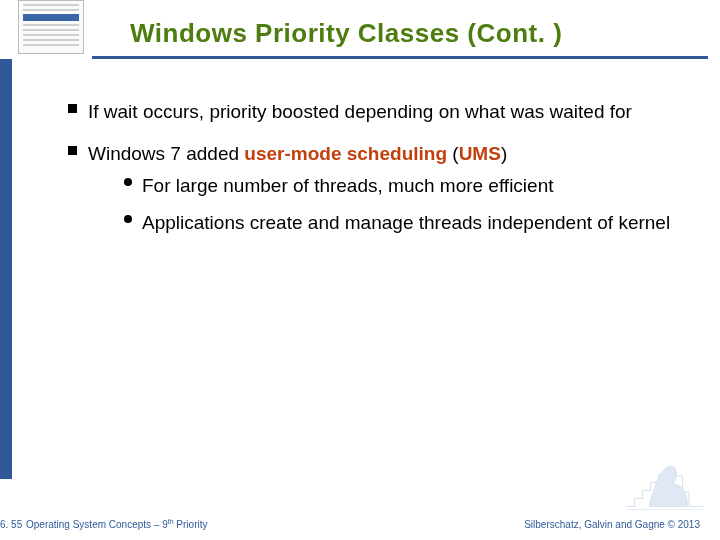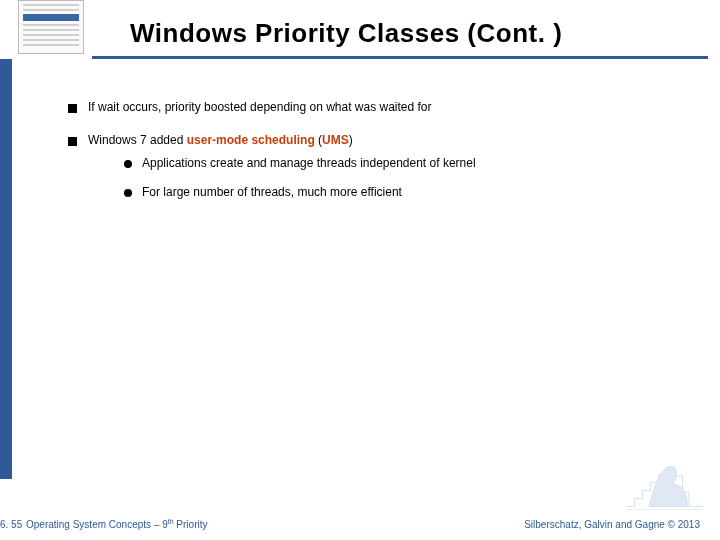--- a/index.html
+++ b/index.html
@@ -6,34 +6,34 @@
   html, body { width: 720px; height: 540px; font-family: Arial, Helvetica, sans-serif; background: #fff; overflow: hidden; }
   .slide { position: relative; width: 720px; height: 540px; }
   .thumb {
     position: absolute; top: 0; left: 18px; width: 66px; height: 54px;
     border: 1px solid #bbb; background: #fafafa;
   }
   .thumb .tline { height: 2px; background: #d0d0d0; margin: 3px 4px; }
   .thumb .tblock { margin: 2px 4px; height: 7px; background: #3a66a6; }
   .title {
     position: absolute; left: 130px; top: 18px; right: 20px;
-    font-size: 26px; font-weight: 700; color: #000000;
+    font-size: 26px; font-weight: 700; color: #4d7c0f;
     letter-spacing: 0.5px;
   }
   .title-rule {
     position: absolute; left: 92px; right: 12px; top: 56px; height: 3px;
     background: #2f5a97;
   }
   .sidebar {
     position: absolute; left: 0; top: 59px; width: 12px; height: 420px;
     background: #2f5a97;
   }
   .content {
     position: absolute; left: 60px; right: 30px; top: 100px;
-    font-size: 12px; color: #000; line-height: 1.25;
+    font-size: 19px; color: #000; line-height: 1.25;
   }
   .l1 { position: relative; padding-left: 28px; margin-bottom: 18px; font-weight: 400; }
   .l1::before {
     content: ""; position: absolute; left: 8px; top: 4px;
     width: 9px; height: 9px; background: #000;
   }
   .l2-wrap { margin-left: 34px; margin-top: 8px; }
   .l2 { position: relative; padding-left: 20px; margin-bottom: 14px; }
   .l2::before {
     content: ""; position: absolute; left: 2px; top: 4px;
@@ -72,22 +72,22 @@
 
   <div class="title">Windows Priority Classes (Cont. )</div>
   <div class="title-rule"></div>
   <div class="sidebar"></div>
 
   <div class="content">
     <div class="l1">If wait occurs, priority boosted depending on what was waited for</div>
     <div class="l1">
       <span>Windows 7 added </span><span class="kw">user-mode scheduling</span><span> (</span><span class="kw">UMS</span><span>)</span>
       <div class="l2-wrap">
+        <div class="l2">For large number of threads, much more efficient</div>
         <div class="l2">Applications create and manage threads independent of kernel</div>
-        <div class="l2">For large number of threads, much more efficient</div>
       </div>
     </div>
   </div>
 
   <div class="dino">
     <svg viewBox="0 0 100 70">
       <polyline points="2,58 12,58 12,48 22,48 22,38 32,38 32,28 42,28 42,18 52,18 52,10 62,10 62,20 72,20 72,40 80,40 80,58 98,58" fill="none" stroke="#6a8fc2" stroke-width="1"></polyline>
       <path d="M30,58 C40,20 48,8 58,8 C66,8 66,22 60,30 C72,30 78,42 78,58 Z" fill="#a8c0e0" stroke="#6a8fc2" stroke-width="0.8"></path>
       <line x1="2" y1="62" x2="98" y2="62" stroke="#6a8fc2" stroke-width="0.6"></line>
     </svg>

